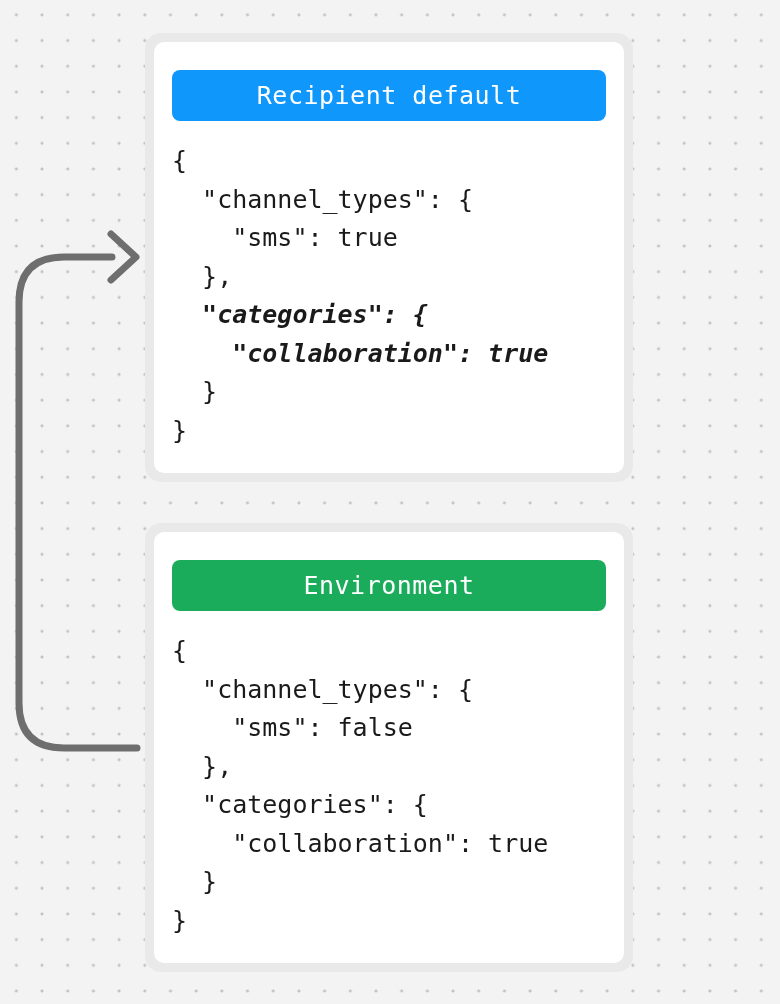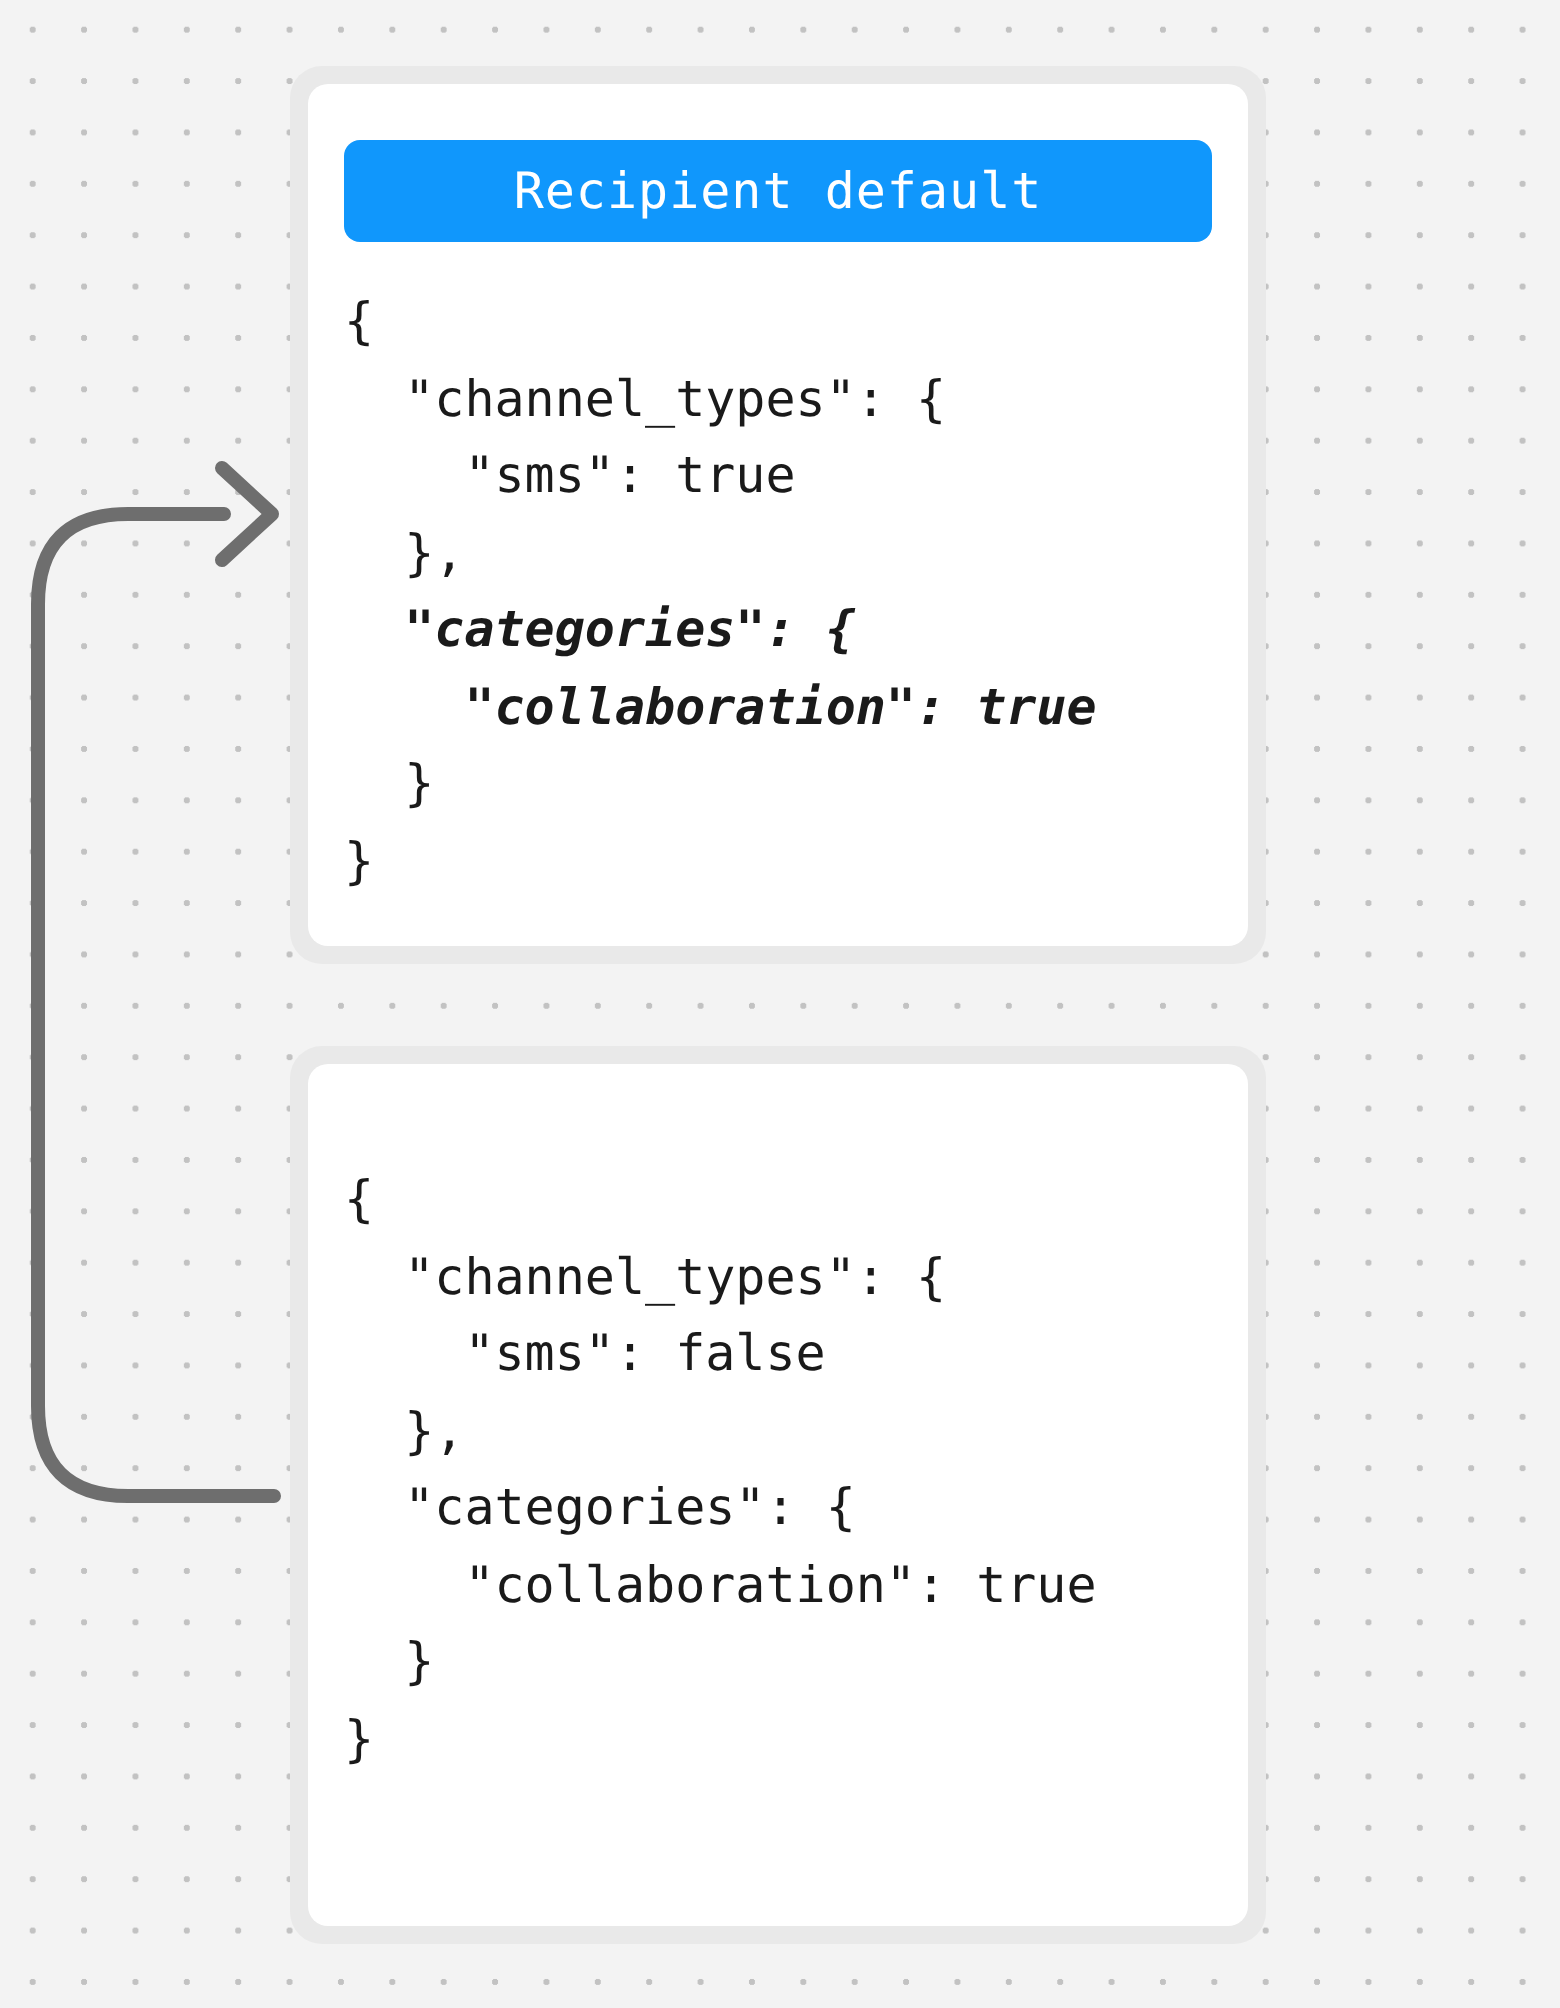--- a/index.html
+++ b/index.html
@@ -104,20 +104,21 @@
         <div class="code-line em">  "categories": {</div>
         <div class="code-line em">    "collaboration": true</div>
         <div class="code-line">  }</div>
         <div class="code-line">}</div>
       </div>
     </div>
   </section>
 
   <section class="card card-2">
     <div class="card-body">
+      <div class="card-header header-green">Environment</div>
       <div class="code-block">
         <div class="code-line">{</div>
         <div class="code-line">  "channel_types": {</div>
         <div class="code-line">    "sms": false</div>
         <div class="code-line">  },</div>
         <div class="code-line">  "categories": {</div>
         <div class="code-line">    "collaboration": true</div>
         <div class="code-line">  }</div>
         <div class="code-line">}</div>
       </div>

